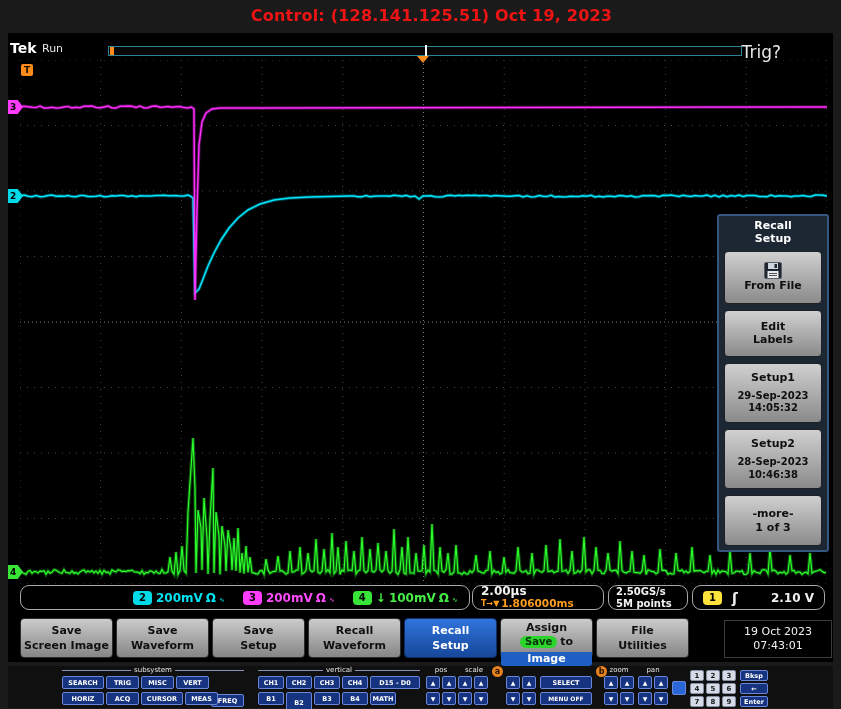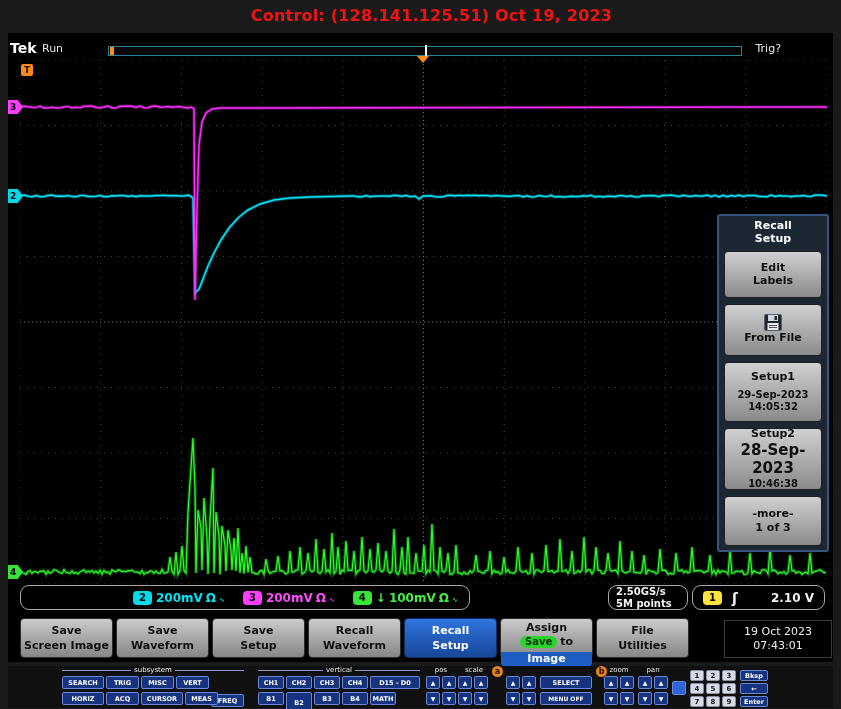--- a/index.html
+++ b/index.html
@@ -1,21 +1,21 @@
 <!DOCTYPE html>
 <html><head>
 <meta charset="utf-8">
 <style>
   html,body{margin:0;padding:0;background:#101010;}
   .app{position:relative;width:841px;height:709px;background:#1a1a1a;font-family:"DejaVu Sans","Liberation Sans",sans-serif;overflow:hidden;}
   .ctl-line{position:absolute;top:6px;left:11px;width:100%;text-align:center;color:#ee1414;font-size:16px;font-weight:bold;letter-spacing:.2px;}
   .screen{position:absolute;left:8px;top:33px;width:825px;height:629px;background:#000;}
   .tek{position:absolute;left:2px;top:7px;color:#fff;font-weight:bold;font-size:14px;}
   .run{position:absolute;left:34px;top:9px;color:#e8e8e8;font-size:11px;}
-  .trigq{position:absolute;right:52px;top:9px;color:#e8e8e8;font-size:11px;}
+  .trigq{position:absolute;right:52px;top:9px;color:#e8e8e8;font-size:17px;}
   .recordbar{position:absolute;left:100px;top:13px;width:634px;height:10px;border:1px solid #2f8294;background:#060606;box-sizing:border-box;}
   .rec-left{position:absolute;left:1px;top:0;width:4px;height:100%;background:#ff8c1a;}
   .rec-center{position:absolute;left:316px;top:-2px;width:2px;height:12px;background:#fff;}
   .trig-pos-tri{position:absolute;left:409px;top:23px;width:0;height:0;border-left:6px solid transparent;border-right:6px solid transparent;border-top:7px solid #ff8c1a;}
   .trigT{position:absolute;left:13px;top:31px;width:12px;height:12px;background:#ff8c1a;color:#1a1000;font-size:9px;font-weight:bold;display:flex;align-items:center;justify-content:center;border-radius:2px;}
   .grat{position:absolute;left:12px;top:27px;width:807px;height:524px;}
   .chmark{position:absolute;left:0;width:15px;height:14px;color:#000;font-size:9px;font-weight:bold;display:flex;align-items:center;justify-content:flex-start;padding-left:2px;box-sizing:border-box;clip-path:polygon(0 0,65% 0,100% 50%,65% 100%,0 100%);}
   .m3{top:67px;background:#ff3cff;}
   .m2{top:156px;background:#00d9e8;}
   .m4{top:532px;background:#37e437;}
@@ -107,45 +107,45 @@
 
     <div class="chmark m3">3</div>
     <div class="chmark m2">2</div>
     <div class="chmark m4">4</div>
 
     <div class="menu-panel" id="menu-panel">
         <div class="mp-title">
           <div>Recall</div>
           <div>Setup</div>
         </div>
-        <div class="mp-btn" style="height: 46px;">
-          <div>Edit</div>
-          <div>Labels</div>
-        </div>
         <div class="mp-btn" style="height: 52px;">
           <svg width="18" height="17" viewBox="0 0 18 17">
             <rect x="0.5" y="0.5" width="17" height="16" rx="1.5" fill="#20262e" stroke="#585f6a"></rect>
             <rect x="4" y="1" width="10" height="6" fill="#cdd5de"></rect>
             <rect x="10.5" y="2" width="2.5" height="4" fill="#20262e"></rect>
             <rect x="3.5" y="9" width="11" height="7" fill="#e6ebf0"></rect>
             <rect x="5" y="11" width="8" height="1" fill="#555"></rect>
             <rect x="5" y="13" width="8" height="1" fill="#555"></rect>
           </svg>
           <div>From File</div>
         </div>
+        <div class="mp-btn" style="height: 46px;">
+          <div>Edit</div>
+          <div>Labels</div>
+        </div>
         <div class="mp-btn" style="height: 60px;">
           <div>Setup1</div>
           <div style="height: 5px;"></div>
           <div style="font-size: 10px; font-weight: 600;">29-Sep-2023</div>
           <div style="font-size: 10px; font-weight: 600;">14:05:32</div>
         </div>
         <div class="mp-btn" style="height: 60px;">
           <div>Setup2</div>
           <div style="height: 5px;"></div>
-          <div style="font-size: 15px; font-weight: 600;">28-Sep-2023</div>
+          <div style="font-size: 10px; font-weight: 600;">28-Sep-2023</div>
           <div style="font-size: 10px; font-weight: 600;">10:46:38</div>
         </div>
         <div class="mp-btn" style="height: 50px;">
           <div>-more-</div>
           <div>1 of 3</div>
         </div>
       </div>
 
     <div class="readseg seg-ch">
       <div class="rgroup">
@@ -168,20 +168,27 @@
         <span class="badge b-green">4</span>
         <span class="rv t-green">
           <span>↓</span>
           <span>100mV</span>
           <span>Ω</span>
           <span class="bw">∿</span>
         </span>
       </div>
     </div>
 
+    <div class="readseg seg-time">
+      <div class="tb">2.00µs</div>
+      <div class="delay">
+        <span class="delay-icon">T→▼</span>
+        <span>1.806000ms</span>
+      </div>
+    </div>
 
     <div class="readseg seg-rate">
       <div>2.50GS/s</div>
       <div>5M points</div>
     </div>
 
     <div class="readseg seg-trig">
       <span class="badge b-yellow">1</span>
       <span class="slope">ʃ</span>
       <span class="tlevel">2.10 V</span>

